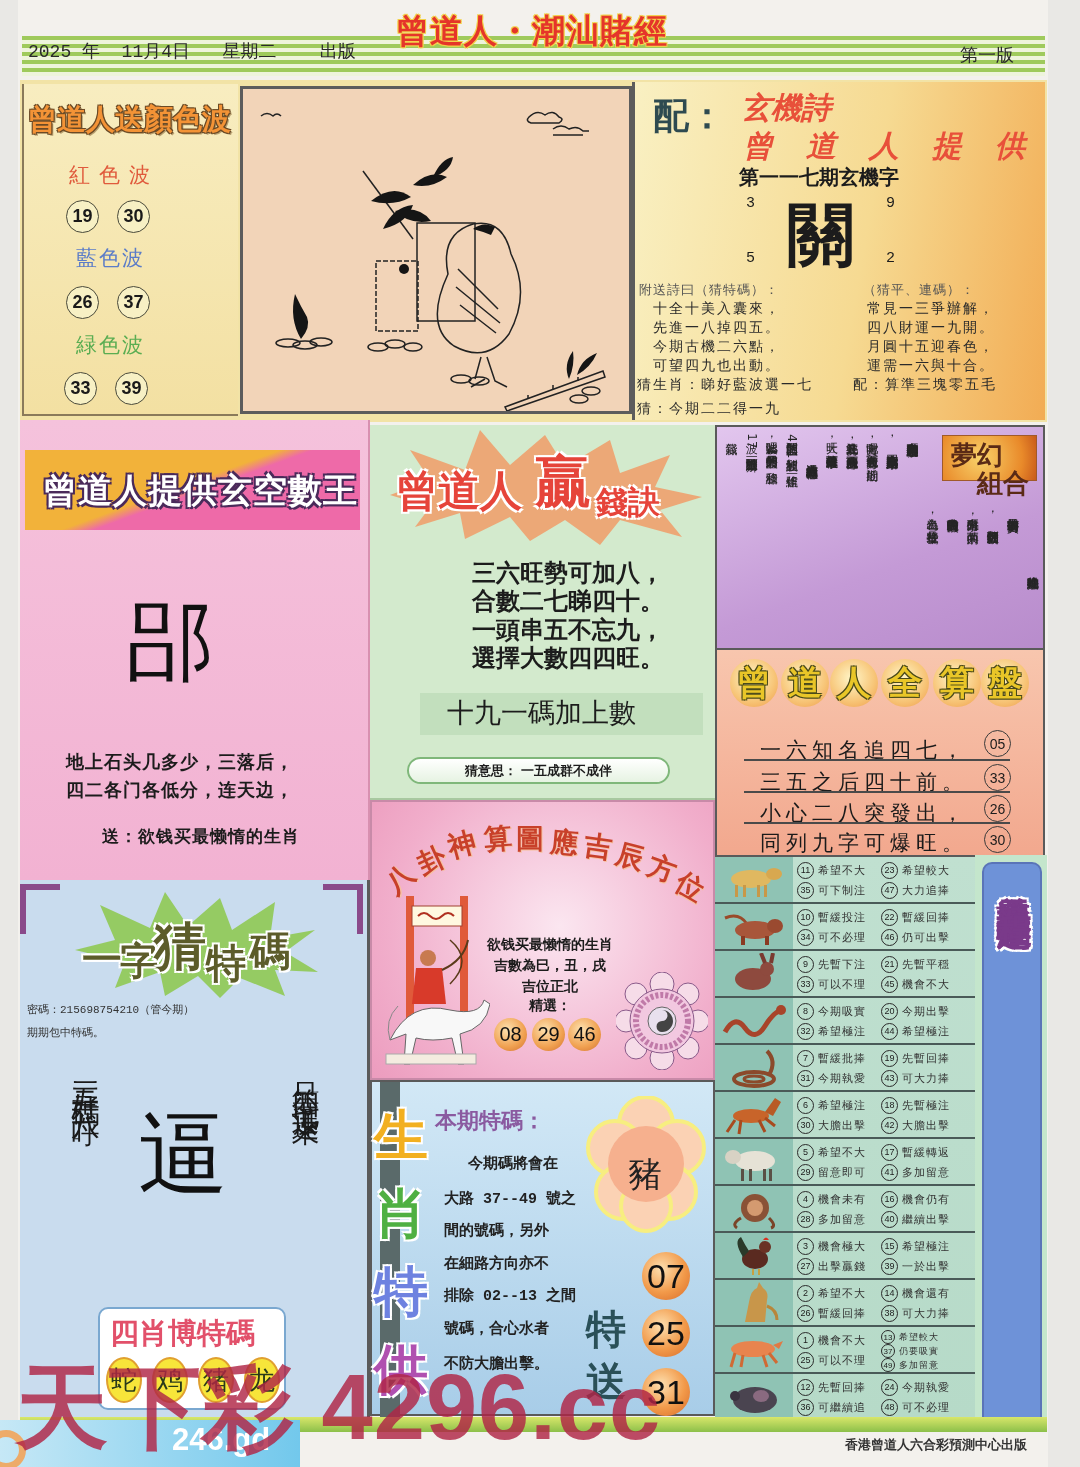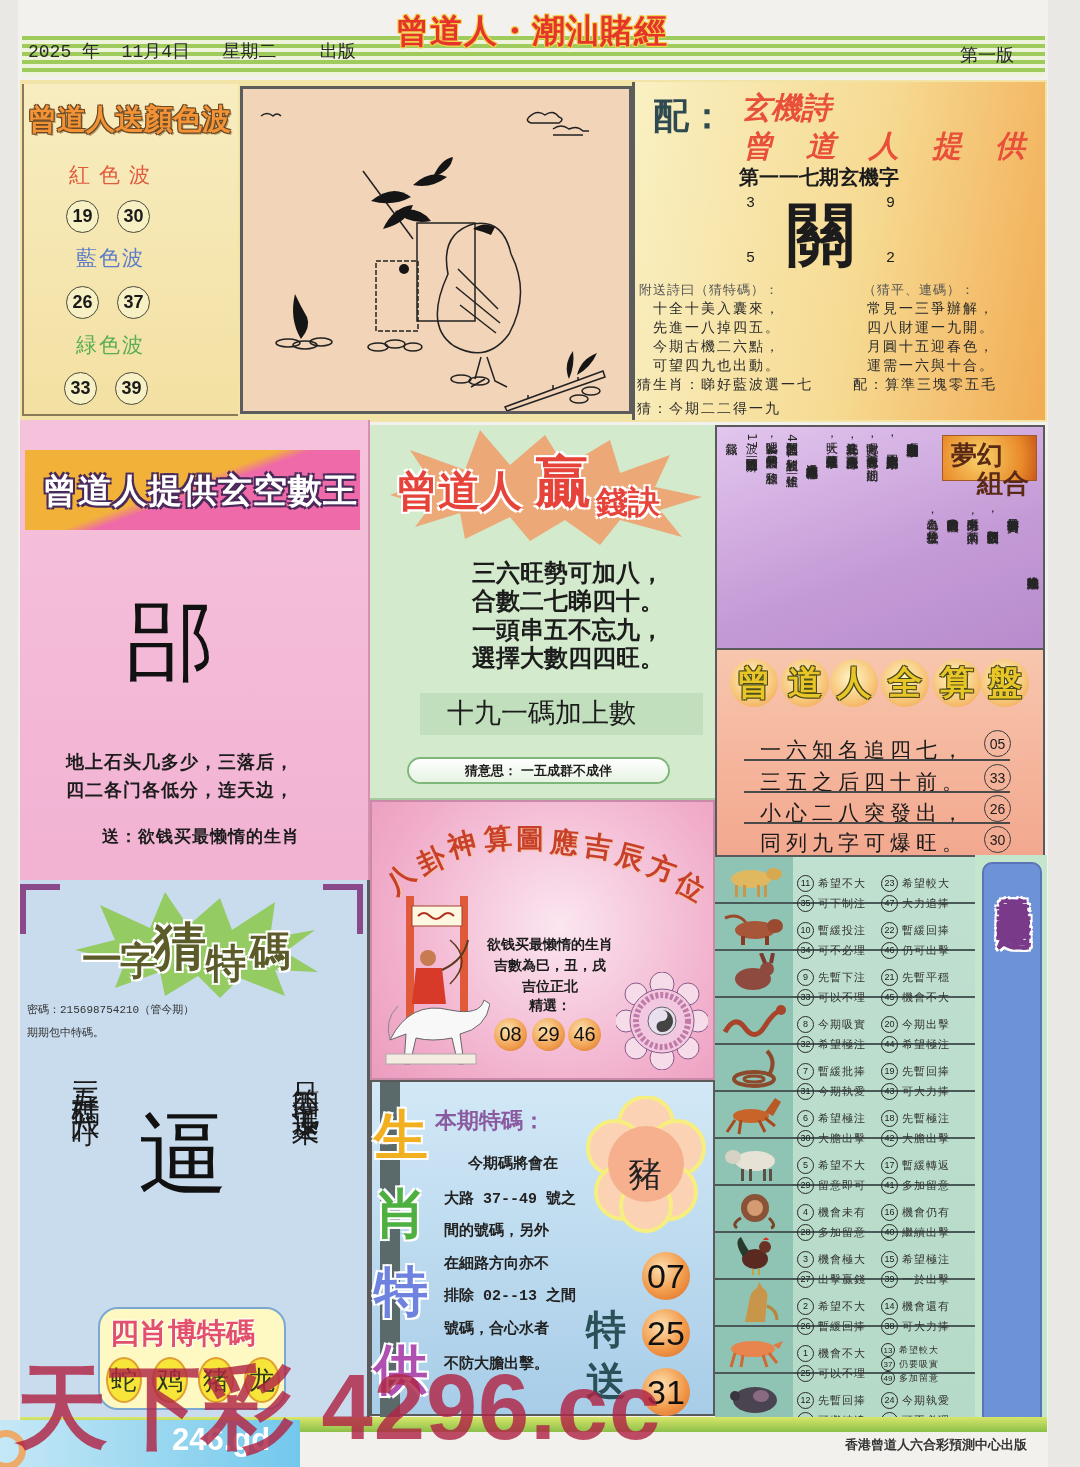--- a/index.html
+++ b/index.html
@@ -73,21 +73,21 @@
 .ab-rule{left:27px;width:266px;height:0;border-top:2px solid #4a4a4a}
 .ab-num{left:267px;width:27px;height:27px;border-radius:50%;border:1.5px solid #3a3a3a;font:14px "Liberation Sans",sans-serif;display:flex;align-items:center;justify-content:center}
 
 
 .gc{left:20px;top:880px;width:350px;height:538px;background:#c9dcee;border-right:3px solid #5a5a5a}
 .corner{width:40px;height:50px;border-top:6px solid #8a4a8a;}
 .gc-t{color:#5c5c2a;font-weight:bold;white-space:nowrap;text-shadow:2px 2px 0 #fff,-2px -2px 0 #fff,2px -2px 0 #fff,-2px 2px 0 #fff}
 .gc-code{left:7px;font-size:11px;color:#333;white-space:nowrap}
 .gc-vert{writing-mode:vertical-rl;font-size:28px;letter-spacing:6px;color:#1a1a1a;white-space:nowrap}
 .gc-key{left:118px;top:214px;font-size:90px;color:#111}
-.four{left:78px;top:427px;width:188px;height:103px;background:#fef9c3;border:2px solid #7aa8d0;border-radius:20px}
+.four{left:78px;top:427px;width:188px;height:103px;background:#ffffff;border:2px solid #7aa8d0;border-radius:10px}
 .four-title{left:10px;top:5px;font-size:29px;font-weight:bold;color:#e2506a;white-space:nowrap;text-shadow:1px 1px 0 #fff,-1px -1px 0 #fff}
 .four-row{left:6px;top:48px;display:flex;gap:10px}
 .four-ball{width:36px;height:46px;border-radius:50%;background:#f7e53a;border:2px solid #e0a030;display:flex;align-items:center;justify-content:center;font-size:26px;color:#2a3a1a}
 
 
 .bg{left:370px;top:800px;width:345px;height:280px;background:radial-gradient(circle at 55% 45%,#fbe6f0,#f1aecb 70%,#ec9cbe);border:2px solid #c88aa8}
 .bg-ch{font-size:28px;color:#c8402a;font-weight:bold;text-shadow:1px 1px 0 #f6c0a0}
 .bg-line{left:78px;width:200px;text-align:center;font-size:14px;font-weight:bold;white-space:nowrap}
 .bg-ball{width:33px;height:33px;border-radius:50%;background:radial-gradient(circle at 40% 35%,#fde2b0,#f0a050 60%,#d07030);display:flex;align-items:center;justify-content:center;font:20px "Liberation Sans",sans-serif;color:#111}
 
@@ -99,21 +99,21 @@
 .zs-line{left:72px;font-size:15px;font-weight:bold;white-space:nowrap;color:#222}
 .zs-flower{left:213px;top:14px;width:122px;height:138px}
 .zs-animal{left:256px;top:70px;font-size:34px;color:#222}
 .zs-send{left:214px;font-size:40px;font-weight:bold;color:#2a5058}
 .zs-ball{left:270px;width:48px;height:48px;border-radius:50%;background:radial-gradient(circle at 40% 35%,#fde0b0,#f29a4a 55%,#d86a28);display:flex;align-items:center;justify-content:center;font:34px "Liberation Sans",sans-serif;color:#111}
 
 
 .ft{left:715px;top:855px;width:260px;height:562px;background:linear-gradient(180deg,#c0e0d0,#b6dac8);border-top:2px solid #5a5a5a}
 .frow{position:absolute;left:0;width:260px;height:47px;border-bottom:2px solid #4a5a58}
 .fanimal{position:absolute;left:0;top:0;width:78px;height:45px;background:#8fc3b4;display:flex;align-items:center;justify-content:center}
-.fcol{position:absolute;top:13px;width:88px;height:28px}
+.fcol{position:absolute;top:0;width:88px;height:28px}
 .fc1{left:82px}.fc2{left:166px}
 .fe{position:absolute;left:0;display:flex;align-items:center;gap:4px;height:18px}
 .fe1{top:4px}.fe2{top:24px}
 .fnum{width:17px;height:17px;border-radius:50%;border:1.5px solid #2a2a2a;font:9px "Liberation Sans",sans-serif;display:flex;align-items:center;justify-content:center;flex:none}
 .ftext{font-size:11px;color:#333;white-space:nowrap;letter-spacing:1px}
 .fe3 .fnum{width:14px;height:14px;font-size:8px}
 .fe3 .ftext{font-size:9px}
 .fr{left:975px;top:855px;width:72px;height:562px;background:#c4e6cc}
 .fr-pill{left:7px;top:7px;width:60px;height:566px;border-radius:10px;background:#6e92d8;border:2px solid #5a74b8}
 .fr-text{left:0;top:4px;width:60px;writing-mode:vertical-rl;text-orientation:upright;font-size:35px;line-height:60px;font-weight:bold;color:#7a3a8a;letter-spacing:1.5px;white-space:nowrap;text-align:center;

